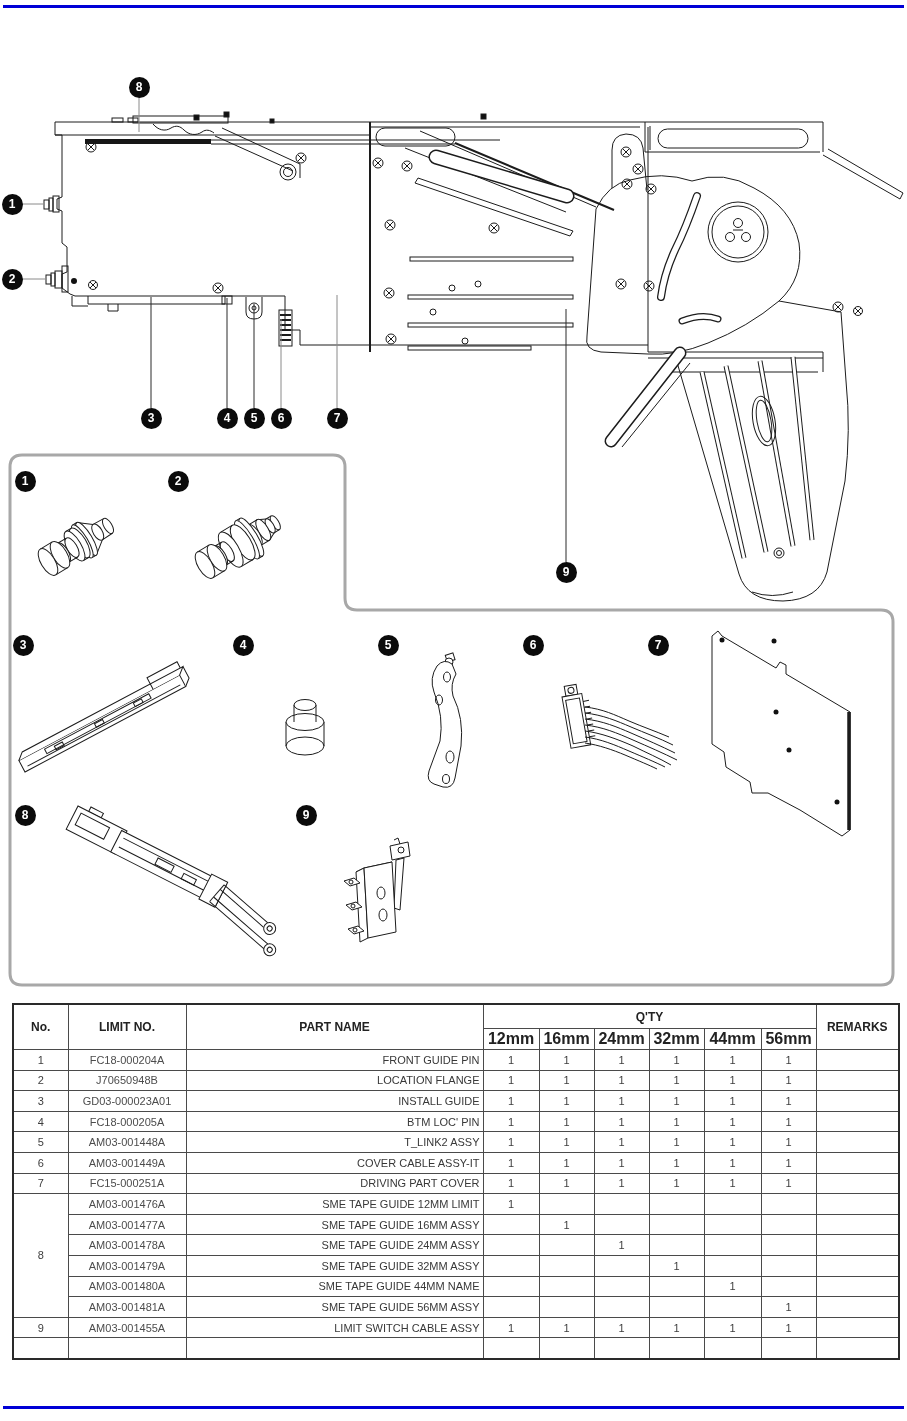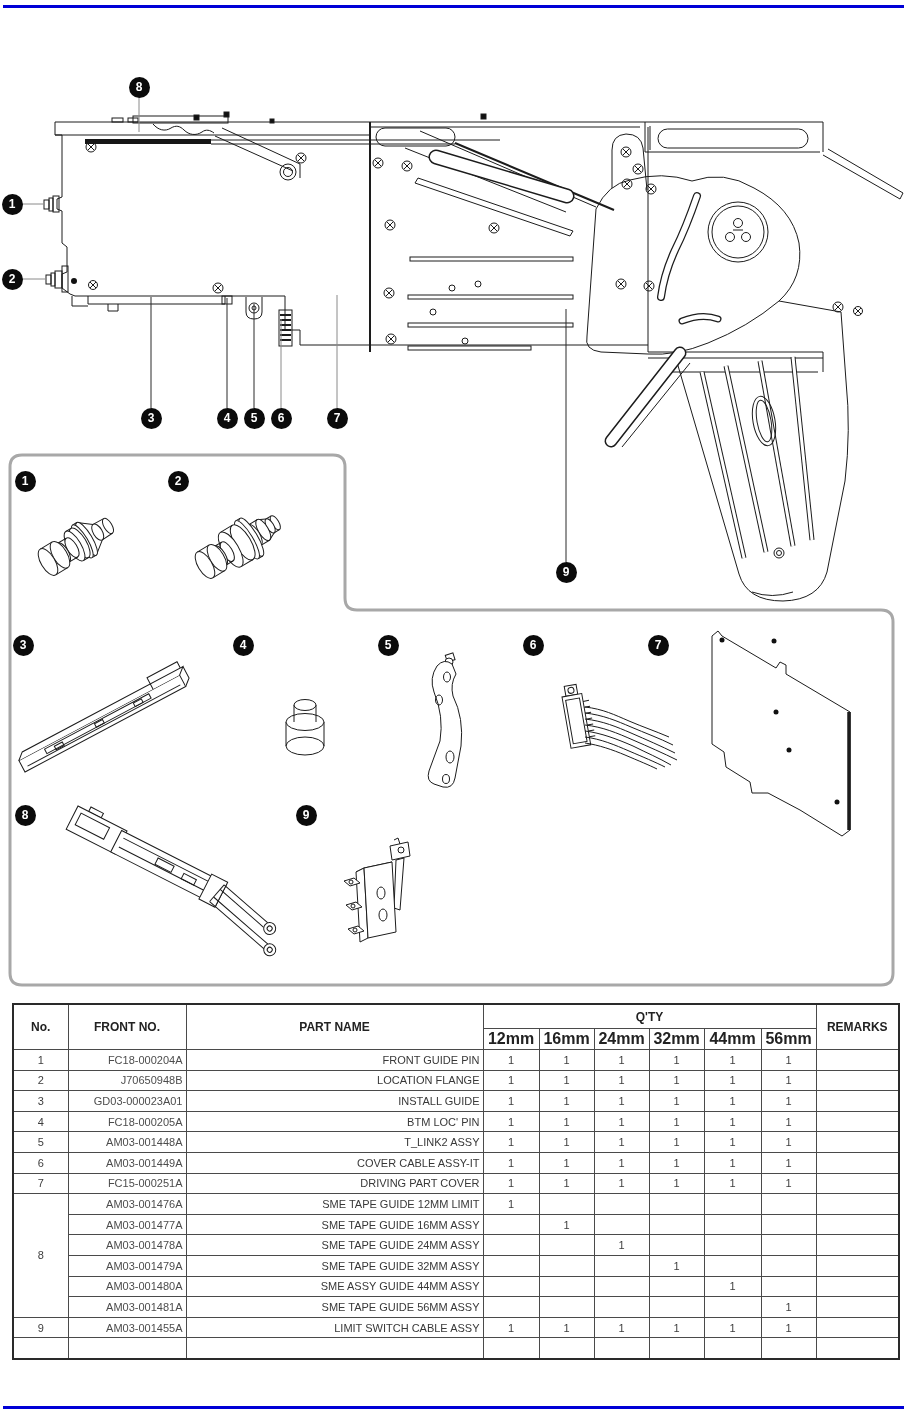--- a/index.html
+++ b/index.html
@@ -14,21 +14,21 @@
            font-size:12px;font-weight:bold;line-height:1;}
   .tablewrap{position:absolute;left:12px;top:1003px;width:802px;}
   table.parts{border-collapse:collapse;table-layout:fixed;width:886px;border:2px solid #2a2a2a;}
   table.parts th,table.parts td{border:1px solid #4a4a4a;font-size:11px;overflow:hidden;
            white-space:nowrap;padding:0 3px;}
   table.parts thead th{color:#222;font-weight:bold;text-align:center;}
   tr.h1 th{height:23px;font-size:12px;}
   tr.h2 th{height:20px;font-size:16px;}
   table.parts tbody td{height:19.6px;text-align:center;color:#3d3d3d;}
   table.parts tbody td.pn{text-align:right;padding-left:8px;color:#383838;}
-  table.parts tbody td.pno{color:#4c4c4c;text-align:right;}
+  table.parts tbody td.pno{color:#4c4c4c;}
 </style>
 </head>
 <body>
 
 <div class="page">
   <div class="rule rule-top"></div>
   <div class="rule rule-bottom"></div>
 
   <svg class="layer" width="907" height="1421" viewBox="0 0 907 1421">
 
@@ -411,21 +411,21 @@
           <col style="width:55px">
           <col style="width:55px">
         <col style="width:55px">
           <col style="width:57px">
           <col style="width:55px">
         <col style="width:83px">
       </colgroup>
       <thead>
         <tr class="h1">
           <th rowspan="2">No.</th>
-          <th rowspan="2">FRONT NO.</th>
+          <th rowspan="2">LIMIT NO.</th>
           <th rowspan="2">PART NAME</th>
           <th colspan="6">Q'TY</th>
           <th rowspan="2">REMARKS</th>
         </tr>
         <tr class="h2">
           <th>12mm</th>
           <th>16mm</th>
           <th>24mm</th>
           <th>32mm</th>
           <th>44mm</th>
@@ -557,21 +557,21 @@
             <td class="q"></td>
             <td class="q"></td>
             <td class="q"></td>
             <td class="q">1</td>
             <td class="q"></td>
             <td class="q"></td>
             <td></td>
           </tr>
           <tr>
             <td class="pno">AM03-001480A</td>
-            <td class="pn">SME ASSY GUIDE 44MM ASSY</td>
+            <td class="pn">SME TAPE GUIDE 44MM NAME</td>
             <td class="q"></td>
             <td class="q"></td>
             <td class="q"></td>
             <td class="q"></td>
             <td class="q">1</td>
             <td class="q"></td>
             <td></td>
           </tr>
           <tr>
             <td class="pno">AM03-001481A</td>

